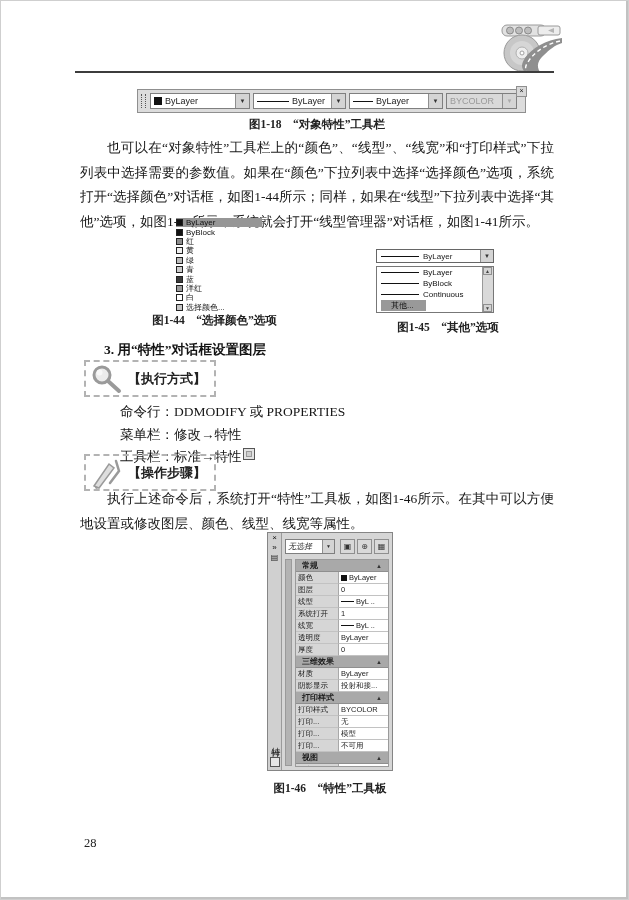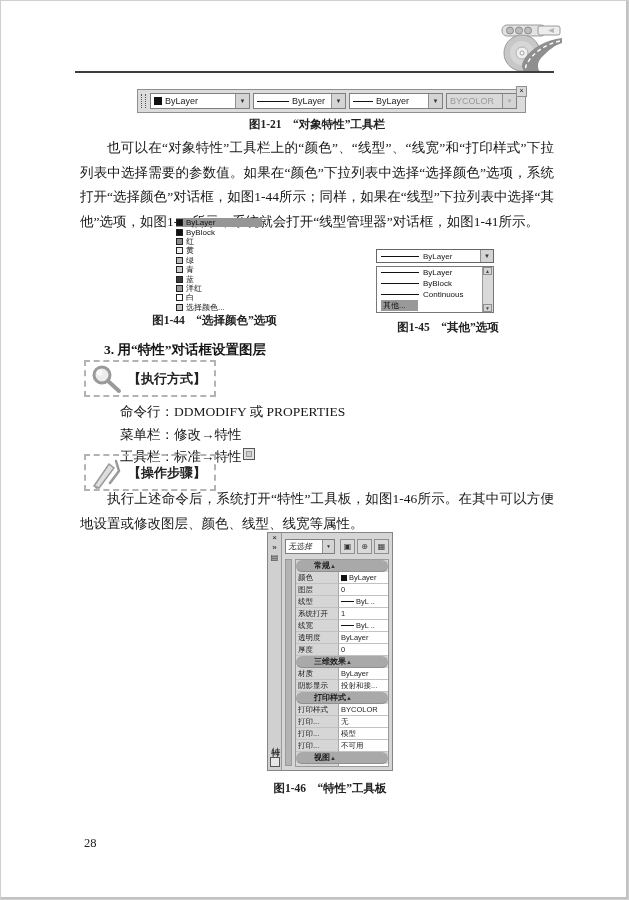--- a/index.html
+++ b/index.html
@@ -43,21 +43,21 @@
   .lt-combo{position:absolute;left:376px;top:249px;width:118px;height:14px;background:#fff;border:1px solid #666;display:flex;align-items:center;padding-left:4px;font-family:"Liberation Sans",sans-serif;font-size:8px;box-sizing:border-box;}
   .lt-combo .lt-line{width:38px;border-top:1px solid #111;margin-right:4px;}
   .lt-combo .drop{margin-left:auto;width:12px;align-self:stretch;background:#d4d4d4;border-left:1px solid #8f8f8f;font-size:6px;color:#333;display:flex;align-items:center;justify-content:center;}
   .lt-list{position:absolute;left:376px;top:266px;width:118px;height:47px;background:#fff;border:1px solid #777;box-sizing:border-box;font-family:"Liberation Sans",sans-serif;}
   .lt-scroll{position:absolute;right:0;top:0;bottom:0;width:10px;background:#d9d9d9;border-left:1px solid #999;}
   .lt-scroll .sbtn{position:absolute;left:0;width:9px;height:8px;background:#d4d4d4;border:1px solid #8f8f8f;font-size:5px;color:#444;text-align:center;line-height:7px;box-sizing:border-box;}
   .lt-scroll .sup{top:0;} .lt-scroll .sdn{bottom:0;}
   .litem{height:11px;display:flex;align-items:center;font-size:8px;padding-left:4px;color:#111;white-space:nowrap;}
   .litem .lt-line{display:none;width:38px;border-top:1px solid #111;margin-right:4px;}
   .litem.ln .lt-line{display:inline-block;}
-  .litem.selected .lt-label{background:#999;padding:0 12px 0 2px;}
+  .litem.selected .lt-label{background:#999;padding:0 12px 0 10px;}
   
   .dash-box{position:absolute;left:84px;width:132px;height:37px;border:2px dashed #b3b3b3;box-sizing:border-box;display:flex;align-items:center;}
   .exec-box{top:360px;} .steps-box{top:454px;}
   .dash-box .mi{position:absolute;left:3px;top:2px;width:34px;height:31px;}
   .dash-box .dash-title{margin-left:42px;font-size:13px;font-weight:bold;color:#222;}
   .exec-lines{position:absolute;left:120px;top:401px;font-size:13.5px;line-height:22.5px;color:#161616;}
   .btnicon{display:inline-block;width:10px;height:10px;border:1px solid #555;background:#e3e3e3;vertical-align:1px;margin-left:1px;position:relative;}
   .btnicon:after{content:"";position:absolute;left:2px;top:2px;right:2px;bottom:2px;border:1px solid #999;background:#cfcfcf;}
   
   .palette{position:absolute;left:267px;top:532px;width:126px;height:239px;background:#d6d6d6;border:1px solid #858585;box-sizing:border-box;font-family:"Liberation Sans","DejaVu Sans",sans-serif;}
@@ -66,21 +66,21 @@
   .pal-tab{position:absolute;left:1px;bottom:26px;writing-mode:vertical-rl;font-size:9px;letter-spacing:2px;color:#222;}
   .pal-bicon{position:absolute;left:2px;bottom:3px;width:8px;height:8px;border:1px solid #555;background:#e6e6e6;}
   .pal-toolbar{position:absolute;left:17px;top:4px;right:3px;height:18px;display:flex;align-items:center;}
   .sel-combo{width:54px;height:15px;background:#fff;border:1px solid #7f7f7f;display:flex;align-items:center;font-size:8px;padding-left:2px;box-sizing:border-box;font-style:italic;}
   .sel-combo .drop{margin-left:auto;width:11px;align-self:stretch;background:#d4d4d4;border-left:1px solid #8f8f8f;font-size:5px;color:#333;display:flex;align-items:center;justify-content:center;}
   .pal-buttons{display:flex;margin-left:5px;gap:2px;}
   .pbtn{width:15px;height:15px;background:#d9d9d9;border:1px solid #8f8f8f;font-size:8px;color:#333;display:flex;align-items:center;justify-content:center;box-sizing:border-box;}
   .pal-scroll{position:absolute;left:17px;top:26px;bottom:4px;width:7px;background:#b3b3b3;border:1px solid #9a9a9a;box-sizing:border-box;}
   .pal-grid{position:absolute;left:27px;top:26px;right:3px;bottom:3px;border:1px solid #9a9a9a;overflow:hidden;background:#d6d6d6;}
   .pitem .sec-part{display:none;} .pitem .row-part{display:none;}
-  .pitem.sec .sec-part{display:flex;justify-content:flex-start;align-items:center;background:#a9a9a9;height:11px;font-size:8px;font-weight:bold;color:#1d1d1d;padding:0 18px;border-bottom:1px solid #8f8f8f;border-radius:6px;}
+  .pitem.sec .sec-part{display:flex;justify-content:space-between;align-items:center;background:#a9a9a9;height:11px;font-size:8px;font-weight:bold;color:#1d1d1d;padding:0 6px;border-bottom:1px solid #8f8f8f;}
   .pitem.row .row-part{display:flex;height:12px;font-size:7.5px;line-height:11px;}
   .sec-arrow{font-size:6px;color:#333;}
   .cell-label{width:40px;flex:none;background:#d6d6d6;border-right:1px solid #a8a8a8;border-bottom:1px solid #c2c2c2;padding-left:2px;overflow:hidden;white-space:nowrap;}
   .cell-value{flex:1;background:#fff;border-bottom:1px solid #c2c2c2;padding-left:2px;display:flex;align-items:center;overflow:hidden;white-space:nowrap;}
   .pfx{display:none;} .pitem.sw .pfx-sw{display:inline-block;width:6px;height:6px;background:#111;margin-right:2px;flex:none;}
   .pitem.ln .pfx-ln{display:inline-block;width:13px;border-top:1px solid #111;margin-right:2px;flex:none;}
   
   .pagenum{position:absolute;left:84px;top:836px;font-size:12.5px;color:#222;}
 </style>
 </head>
@@ -120,21 +120,21 @@
       <span class="ln short"></span>
       <span class="cb-label">ByLayer</span>
       <span class="drop">▼</span>
     </div>
     <div class="combo c4 disabled">
       <span class="cb-label">BYCOLOR</span>
       <span class="drop">▼</span>
     </div>
     <div class="t-close">×</div>
   </div>
-  <div class="caption cap43">图1-21　“对象特性”工具栏</div>
+  <div class="caption cap43">图1-18　“对象特性”工具栏</div>
 
   <div class="para para1">也可以在“对象特性”工具栏上的“颜色”、“线型”、“线宽”和“打印样式”下拉列表中选择需要的参数值。如果在“颜色”下拉列表中选择“选择颜色”选项，系统打开“选择颜色”对话框，如图1-44所示；同样，如果在“线型”下拉列表中选择“其他”选项，如图1-45所示，系统就会打开“线型管理器”对话框，如图1-41所示。</div>
 
   <div class="color-list">
 
       <div class="citem selected">
         <span class="swatch" style="background: rgb(17, 17, 17);"></span>
         <span class="clabel">ByLayer</span>
       </div>
 

